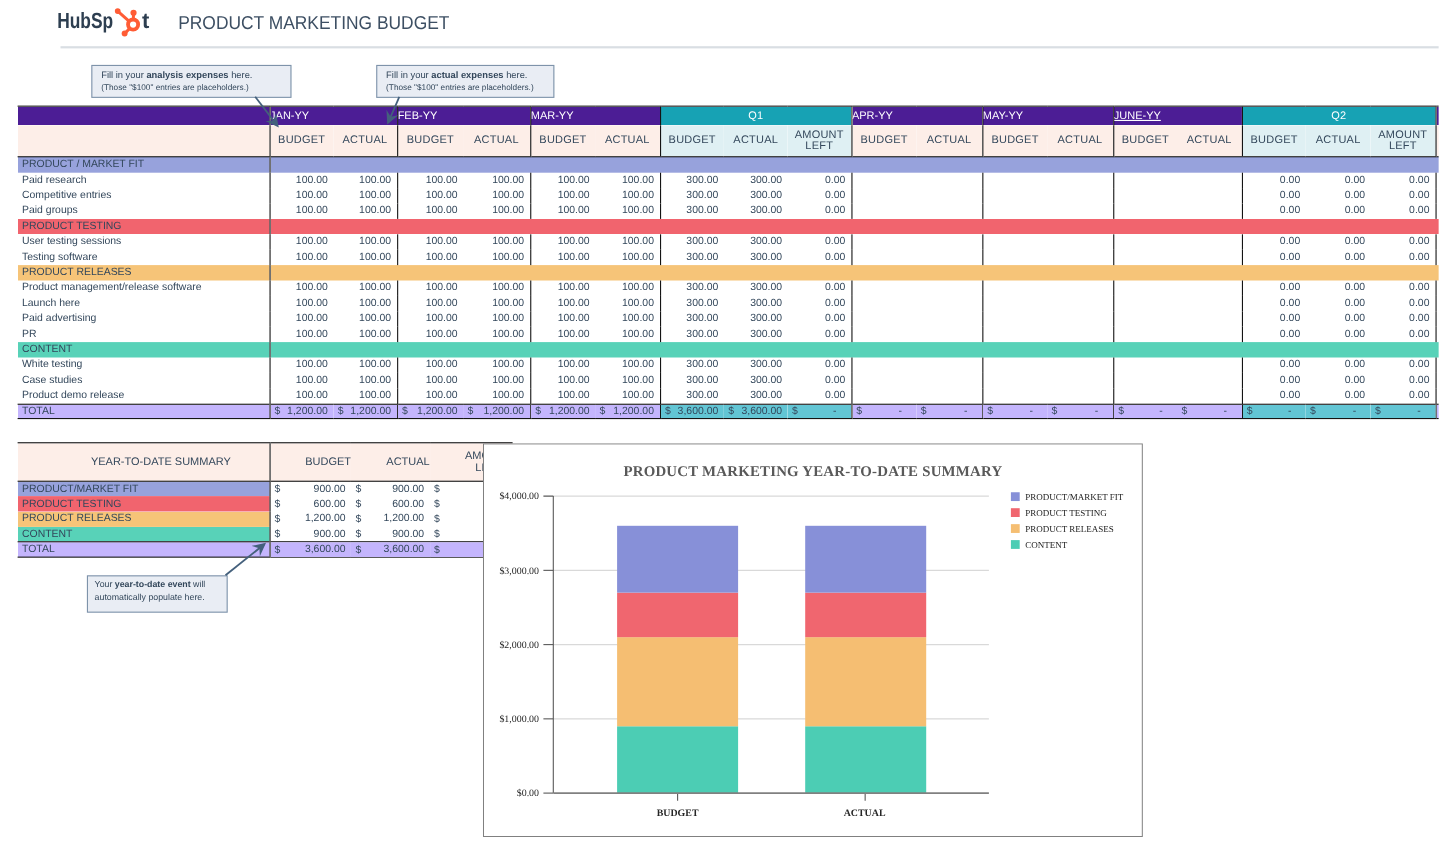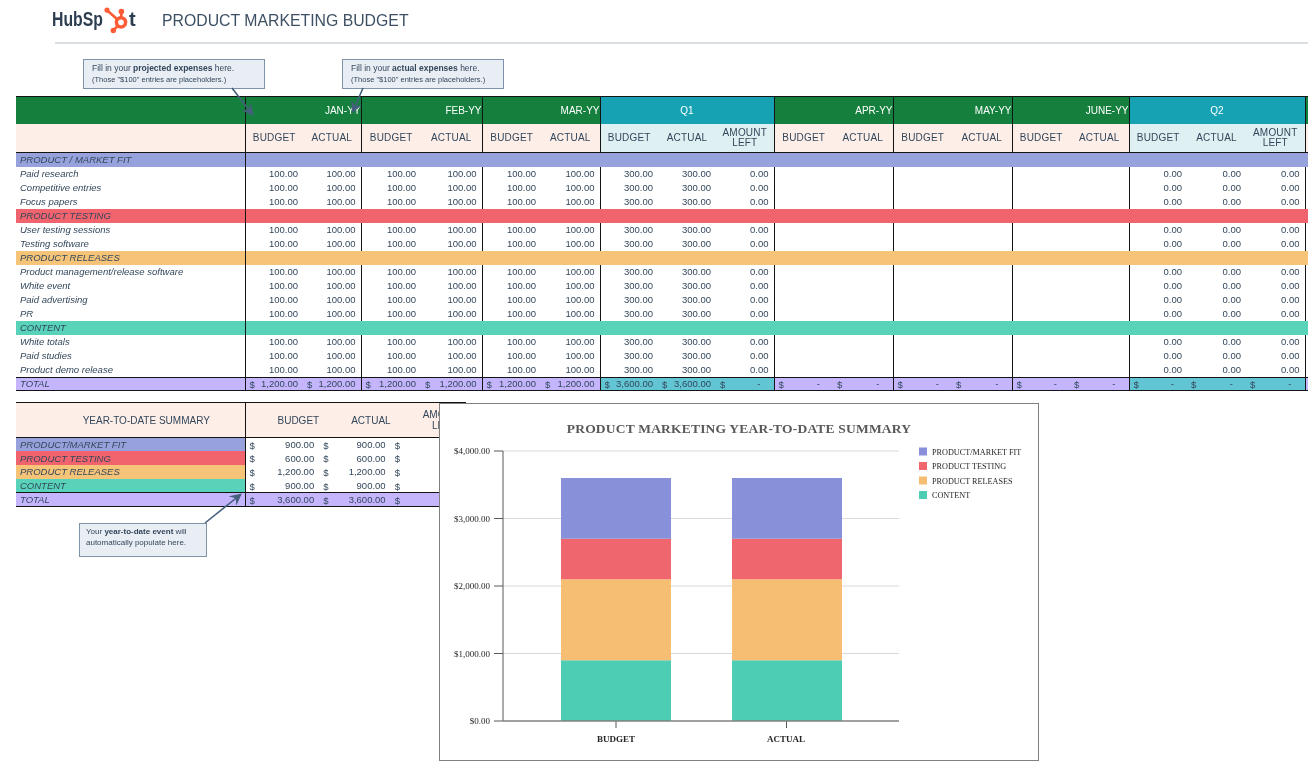--- a/index.html
+++ b/index.html
@@ -18,25 +18,25 @@
 .callout .s{font-size:7.5px;}
 
 
 table{border-collapse:collapse;table-layout:fixed;}
 td{padding:0;font-size:9.5px;overflow:hidden;white-space:nowrap;}
 #main{left:16px;top:95.5px;}
 #main td{height:14px;} #main tr:last-child td{height:12.5px;}
 .bt{border-top:1.5px solid #141414;}
 .bb{border-bottom:1.5px solid #141414;}
 .bl{border-left:1.5px solid #141414;}
-.mon{background:#15803d;color:#FFF;text-align:right;font-size:10px;}
+.mon{background:#4c1d95;color:#FFF;text-align:left;font-size:10px;}
 .qh{background:#17A2B4;color:#FFF;text-align:center;font-size:10px;}
 .h2{background:#FDEEE8;text-align:center;font-size:10px;letter-spacing:0.2px;}
 .h2q{background:#DFF0F3;text-align:center;font-size:10px;letter-spacing:0.2px;line-height:10px;}
-.lbl{padding-left:4px;text-align:left;font-style:italic;}
+.lbl{padding-left:4px;text-align:left;}
 .num{text-align:right;padding-right:5px;}
 .band-p{background:#97A2DC;}
 .band-r{background:#F1646E;}
 .band-o{background:#F6C478;}
 .band-t{background:#58D2B8;}
 .tot{background:#c4b5fd;}
 .totq{background:#62C5D4;}
 .dv{position:relative;text-align:right;padding-right:5px;}
 .dv b{position:absolute;left:4px;top:50%;transform:translateY(-50%);font-weight:normal;}
 .dd{position:relative;text-align:right;padding-right:13px;}
@@ -63,21 +63,21 @@
 </g>
 <g fill="#FF5C35">
 <circle cx="7" cy="5.1" r="2.6"></circle>
 <circle cx="21.4" cy="6.6" r="2.8"></circle>
 <circle cx="13.3" cy="25.5" r="2.7"></circle>
 </g>
 </svg>
 <div class="abs" id="title">PRODUCT MARKETING BUDGET</div>
 <div class="abs" id="rule"></div>
 
-<div class="abs callout" style="left:83px;top:59px;width:166px;height:23px;">Fill in your <b>projected expenses</b> here.<br><span class="s">(Those "$100" entries are placeholders.)</span></div>
+<div class="abs callout" style="left:83px;top:59px;width:166px;height:23px;">Fill in your <b>analysis expenses</b> here.<br><span class="s">(Those "$100" entries are placeholders.)</span></div>
 <div class="abs callout" style="left:342px;top:59px;width:146px;height:23px;">Fill in your <b>actual expenses</b> here.<br><span class="s">(Those "$100" entries are placeholders.)</span></div>
 <div class="abs callout" style="left:79px;top:523px;width:116px;height:27px;font-size:8px;padding:3px 4px 2px 6px;">Your <b>year-to-date event</b> will<br>automatically populate here.</div>
 
 <table class="abs" id="main">
 <colgroup>
 <col style="width:229px">
       <col style="width:58px">
       <col style="width:58px">
       <col style="width:60px">
       <col style="width:61px">
@@ -99,21 +99,21 @@
 </colgroup>
 <tbody>
       <tr style="height:11px;">
 <td class="mon bt" style="height:11px;"></td>
 <td class="mon bt bl" style="height:11px;" colspan="2">JAN-YY</td>
 <td class="mon bt bl" style="height:11px;" colspan="2">FEB-YY</td>
 <td class="mon bt bl" style="height:11px;" colspan="2">MAR-YY</td>
 <td class="qh bt bl" style="height:11px;" colspan="3">Q1</td>
 <td class="mon bt bl" style="height:11px;" colspan="2">APR-YY</td>
 <td class="mon bt bl" style="height:11px;" colspan="2">MAY-YY</td>
-<td class="mon bt bl" style="height:27px;" colspan="2">JUNE-YY</td>
+<td class="mon bt bl" style="height:17px;text-decoration:underline;" colspan="2">JUNE-YY</td>
 <td class="qh bt bl" style="height:11px;" colspan="3">Q2</td>
 <td class="mon bt bl" style="height:11px;"></td>
 </tr>
 <tr style="height:28px;">
 <td class="h2 bb" style="height:28px;"></td>
 <td class="h2 bb bl" style="height:28px;">BUDGET</td>
 <td class="h2 bb" style="height:28px;">ACTUAL</td>
 <td class="h2 bb bl" style="height:28px;">BUDGET</td>
 <td class="h2 bb" style="height:28px;">ACTUAL</td>
 <td class="h2 bb bl" style="height:28px;">BUDGET</td>
@@ -174,21 +174,21 @@
         <td class="bl"></td>
         <td></td>
         <td class="bl"></td>
         <td></td>
         <td class="num bl">0.00</td>
         <td class="num">0.00</td>
         <td class="num">0.00</td>
         <td class="bl"></td>
       </tr>
 <tr>
-        <td class="lbl">Focus papers</td>
+        <td class="lbl">Paid groups</td>
         <td class="num bl">100.00</td>
         <td class="num">100.00</td>
         <td class="num bl">100.00</td>
         <td class="num">100.00</td>
         <td class="num bl">100.00</td>
         <td class="num">100.00</td>
         <td class="num bl">300.00</td>
         <td class="num">300.00</td>
         <td class="num">0.00</td>
         <td class="bl"></td>
@@ -270,21 +270,21 @@
         <td class="bl"></td>
         <td></td>
         <td class="bl"></td>
         <td></td>
         <td class="num bl">0.00</td>
         <td class="num">0.00</td>
         <td class="num">0.00</td>
         <td class="bl"></td>
       </tr>
 <tr>
-        <td class="lbl">White event</td>
+        <td class="lbl">Launch here</td>
         <td class="num bl">100.00</td>
         <td class="num">100.00</td>
         <td class="num bl">100.00</td>
         <td class="num">100.00</td>
         <td class="num bl">100.00</td>
         <td class="num">100.00</td>
         <td class="num bl">300.00</td>
         <td class="num">300.00</td>
         <td class="num">0.00</td>
         <td class="bl"></td>
@@ -340,43 +340,43 @@
         <td class="num bl">0.00</td>
         <td class="num">0.00</td>
         <td class="num">0.00</td>
         <td class="bl"></td>
       </tr>
 <tr>
         <td class="band-t lbl">CONTENT</td>
         <td class="band-t bl" colspan="19"></td>
       </tr>
 <tr>
-        <td class="lbl">White totals</td>
-        <td class="num bl">100.00</td>
-        <td class="num">100.00</td>
-        <td class="num bl">100.00</td>
-        <td class="num">100.00</td>
-        <td class="num bl">100.00</td>
-        <td class="num">100.00</td>
-        <td class="num bl">300.00</td>
-        <td class="num">300.00</td>
-        <td class="num">0.00</td>
-        <td class="bl"></td>
-        <td></td>
-        <td class="bl"></td>
-        <td></td>
-        <td class="bl"></td>
-        <td></td>
-        <td class="num bl">0.00</td>
-        <td class="num">0.00</td>
-        <td class="num">0.00</td>
-        <td class="bl"></td>
-      </tr>
-<tr>
-        <td class="lbl">Paid studies</td>
+        <td class="lbl">White testing</td>
+        <td class="num bl">100.00</td>
+        <td class="num">100.00</td>
+        <td class="num bl">100.00</td>
+        <td class="num">100.00</td>
+        <td class="num bl">100.00</td>
+        <td class="num">100.00</td>
+        <td class="num bl">300.00</td>
+        <td class="num">300.00</td>
+        <td class="num">0.00</td>
+        <td class="bl"></td>
+        <td></td>
+        <td class="bl"></td>
+        <td></td>
+        <td class="bl"></td>
+        <td></td>
+        <td class="num bl">0.00</td>
+        <td class="num">0.00</td>
+        <td class="num">0.00</td>
+        <td class="bl"></td>
+      </tr>
+<tr>
+        <td class="lbl">Case studies</td>
         <td class="num bl">100.00</td>
         <td class="num">100.00</td>
         <td class="num bl">100.00</td>
         <td class="num">100.00</td>
         <td class="num bl">100.00</td>
         <td class="num">100.00</td>
         <td class="num bl">300.00</td>
         <td class="num">300.00</td>
         <td class="num">0.00</td>
         <td class="bl"></td>

